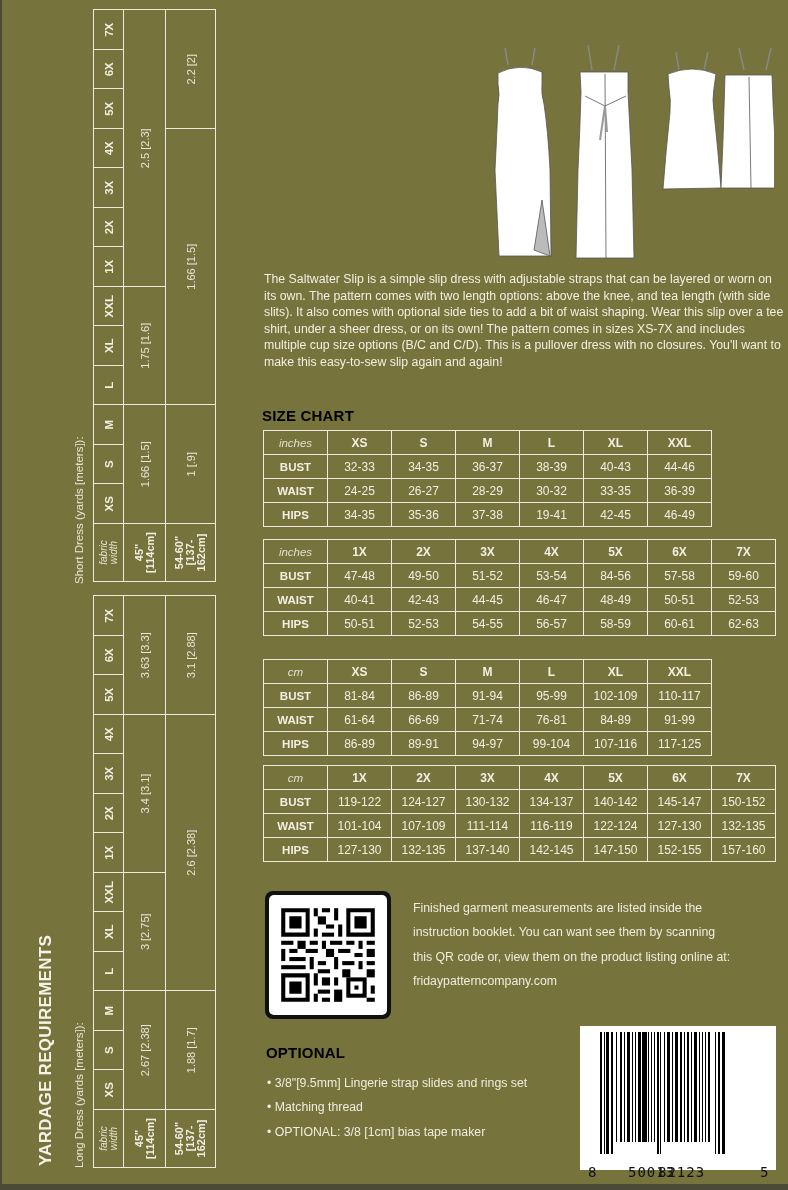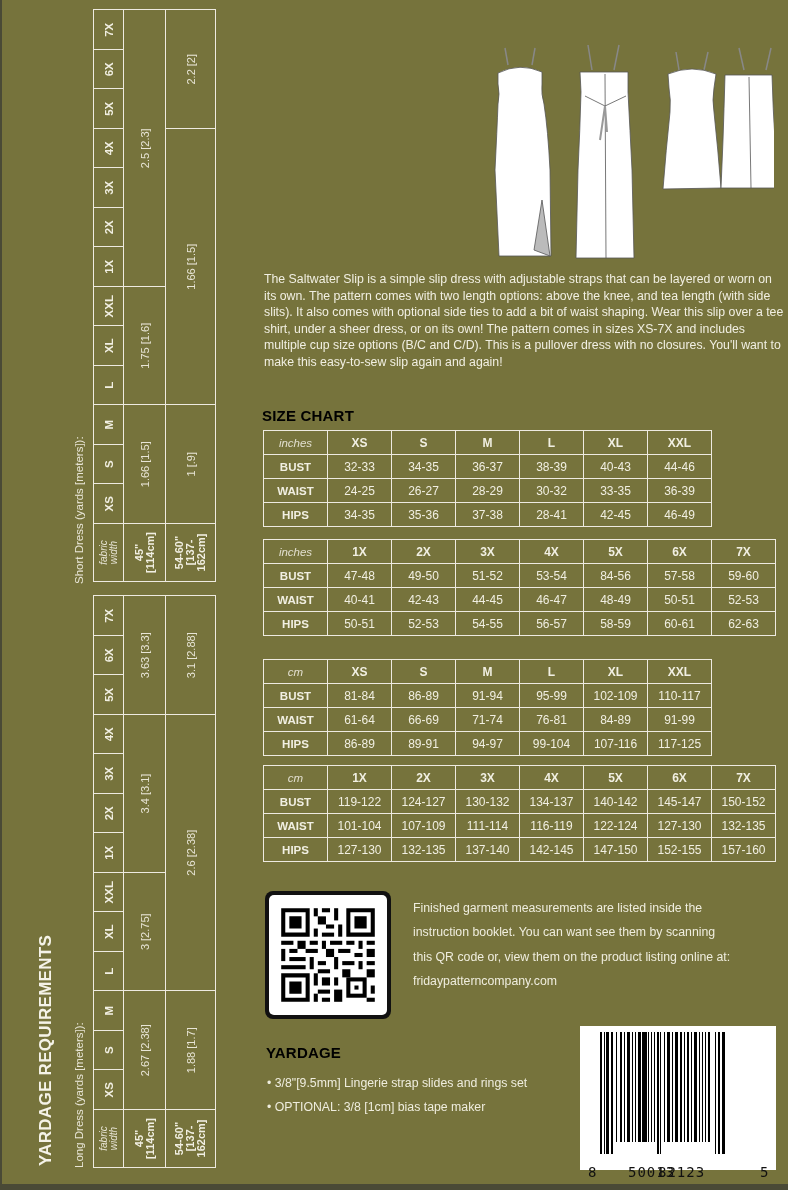--- a/index.html
+++ b/index.html
@@ -187,21 +187,21 @@
       <td>28-29</td>
       <td>30-32</td>
       <td>33-35</td>
       <td>36-39</td>
     </tr>
     <tr>
       <td class="rl">HIPS</td>
       <td>34-35</td>
       <td>35-36</td>
       <td>37-38</td>
-      <td>28-41</td>
+      <td>19-41</td>
       <td>42-45</td>
       <td>46-49</td>
     </tr>
   </tbody>
     </table>
 
   <table class="stable" style="left:261px; top:539px; width:512px;">
     <colgroup>
         <col span="8" style="width:64px">
       </colgroup>
@@ -399,23 +399,24 @@
     </div>
   </div>
 
   <div class="qr-note">
     <div>Finished garment measurements are listed inside the</div>
     <div>instruction booklet. You can want see them by scanning</div>
     <div>this QR code or, view them on the product listing online at:</div>
     <div>fridaypatterncompany.com</div>
   </div>
 
-  <div class="h2" style="left:264px; top:1044px;">YARDAGE</div>
+  <div class="h2" style="left:264px; top:1044px;">OPTIONAL</div>
   <div class="notions">
     <div><span>• </span><span>3/8"[9.5mm] Lingerie strap slides and rings set</span></div>
+    <div><span>• </span><span>Matching thread</span></div>
     <div><span>• </span><span>OPTIONAL: 3/8 [1cm] bias tape maker</span></div>
   </div>
 
   <div class="barcode">
     <svg width="196" height="144" viewBox="0 0 196 144" style="position:absolute;left:0;top:0;">
       <g fill="#000">
         <rect x="20" y="6" width="2" height="122"></rect>
           <rect x="24" y="6" width="1" height="122"></rect>
           <rect x="26" y="6" width="3" height="122"></rect>
         <rect x="31" y="6" width="2" height="122"></rect>

